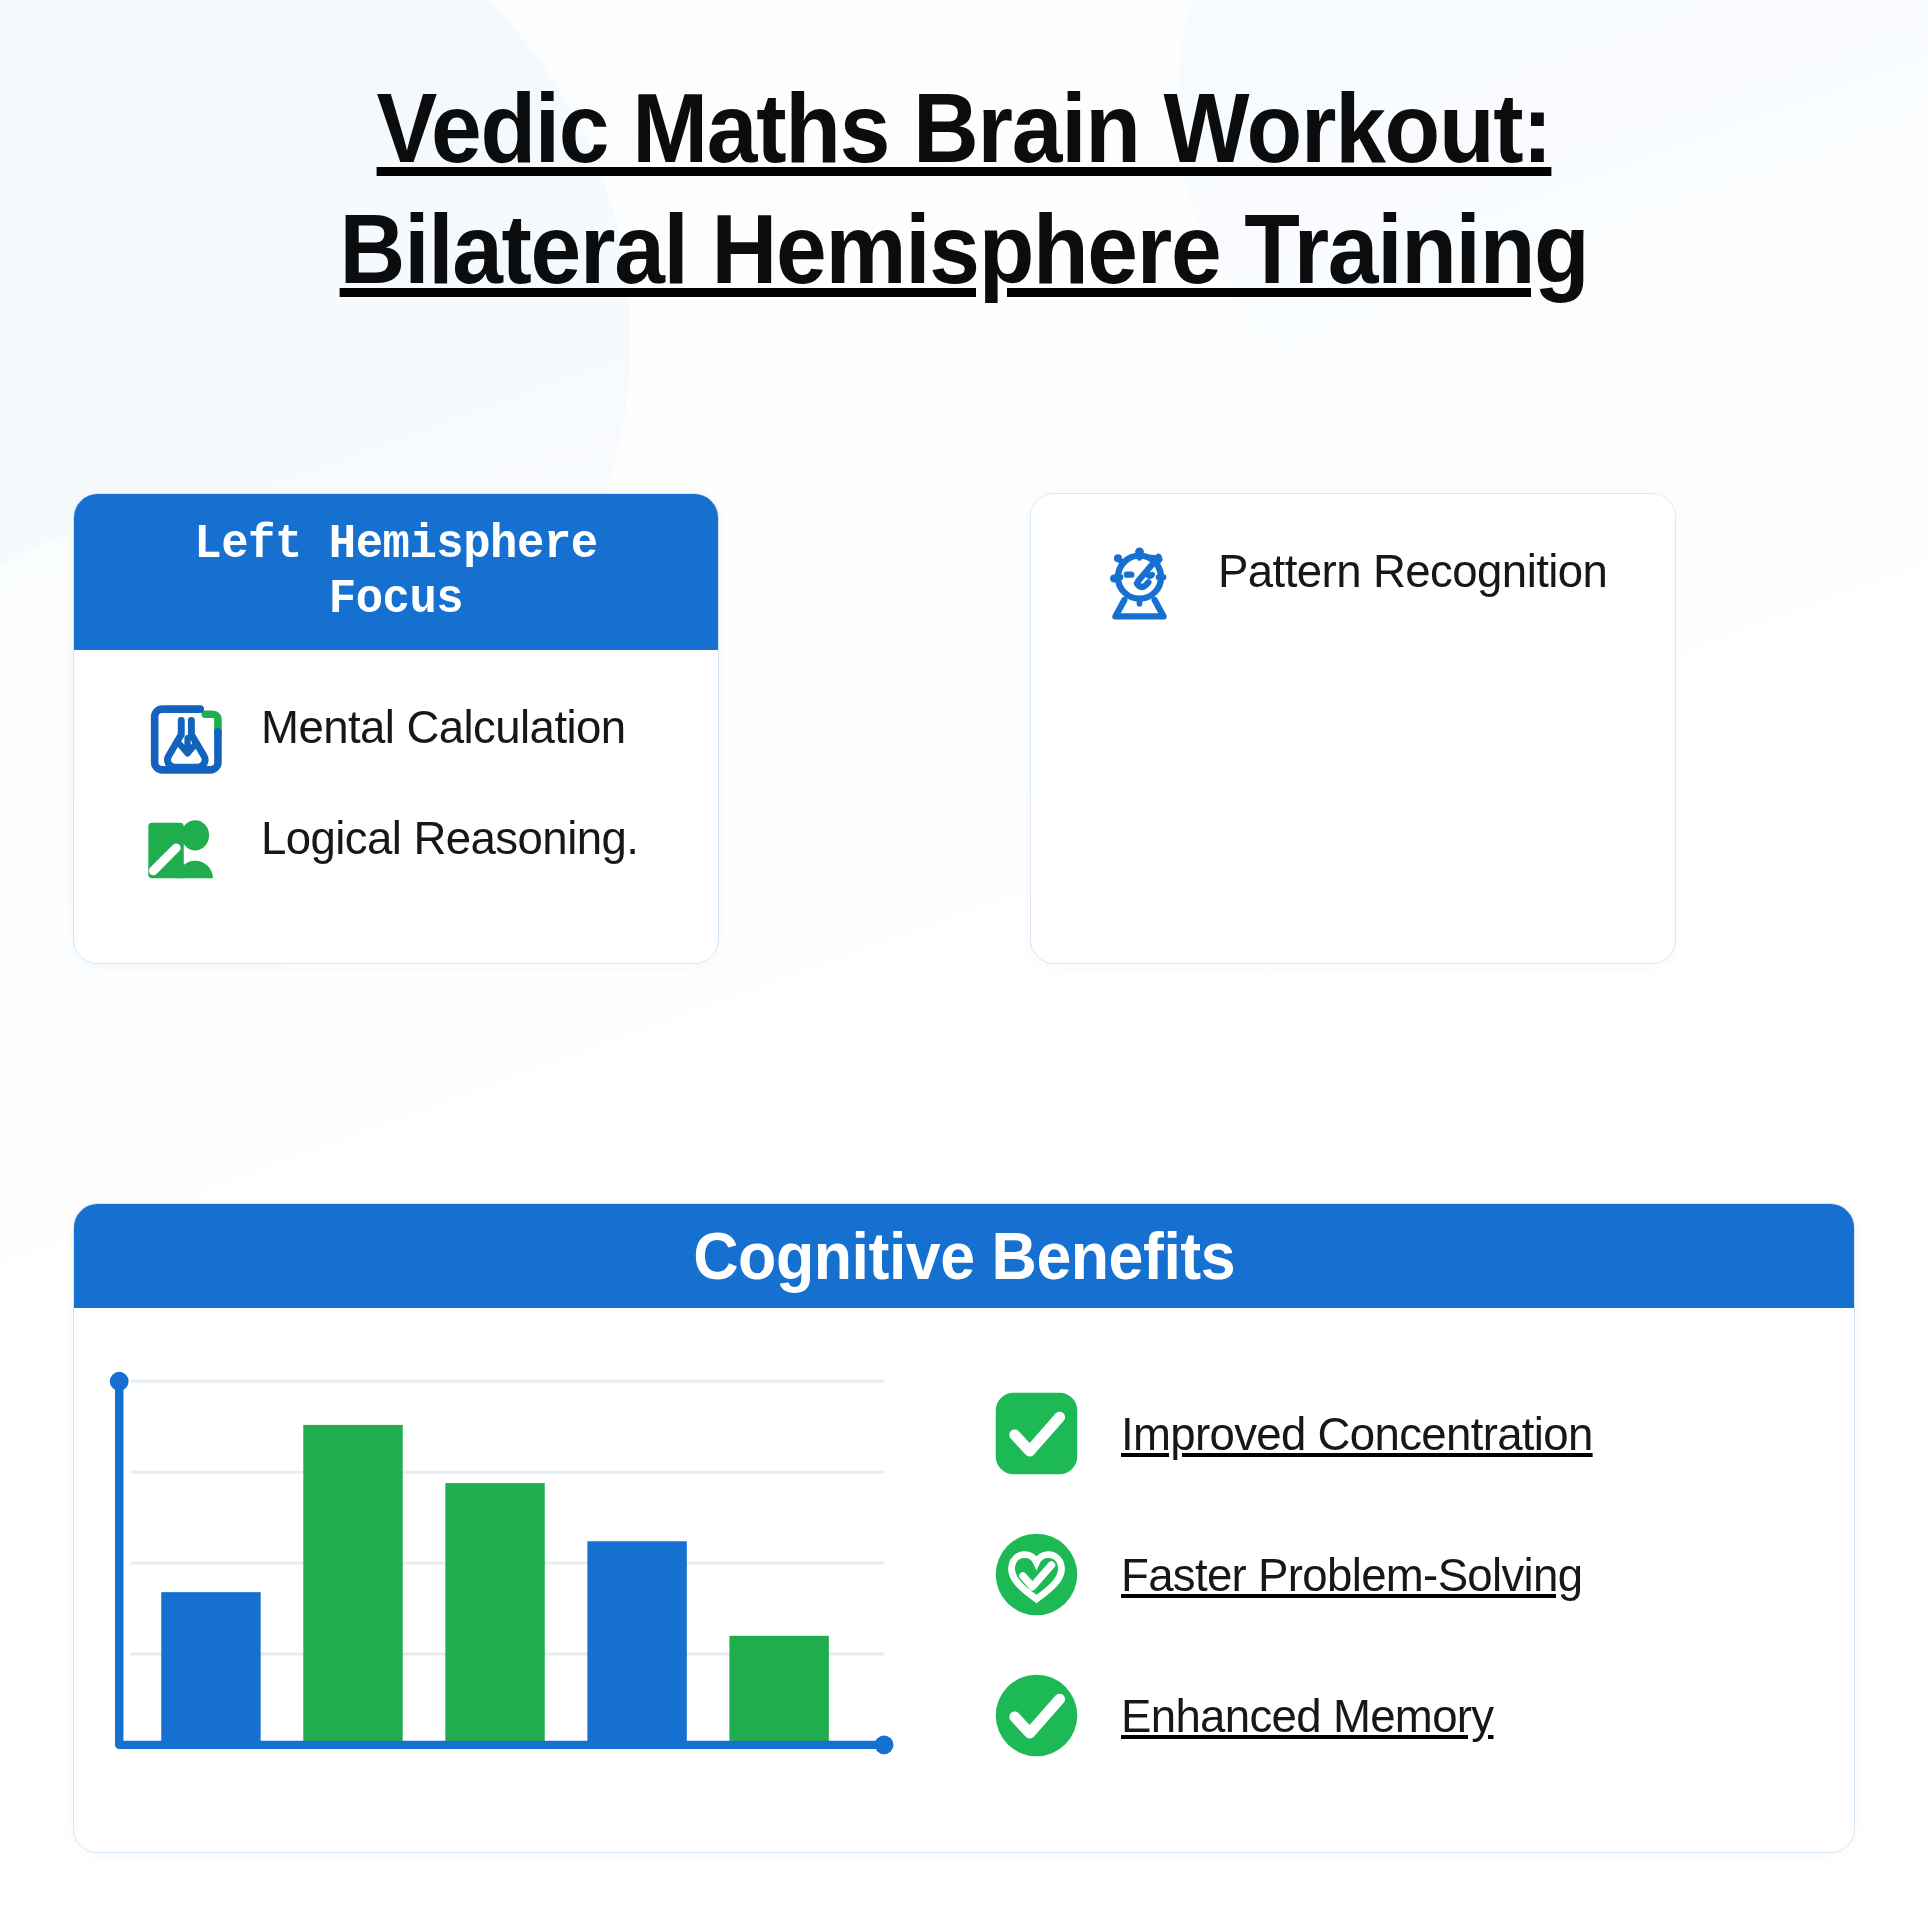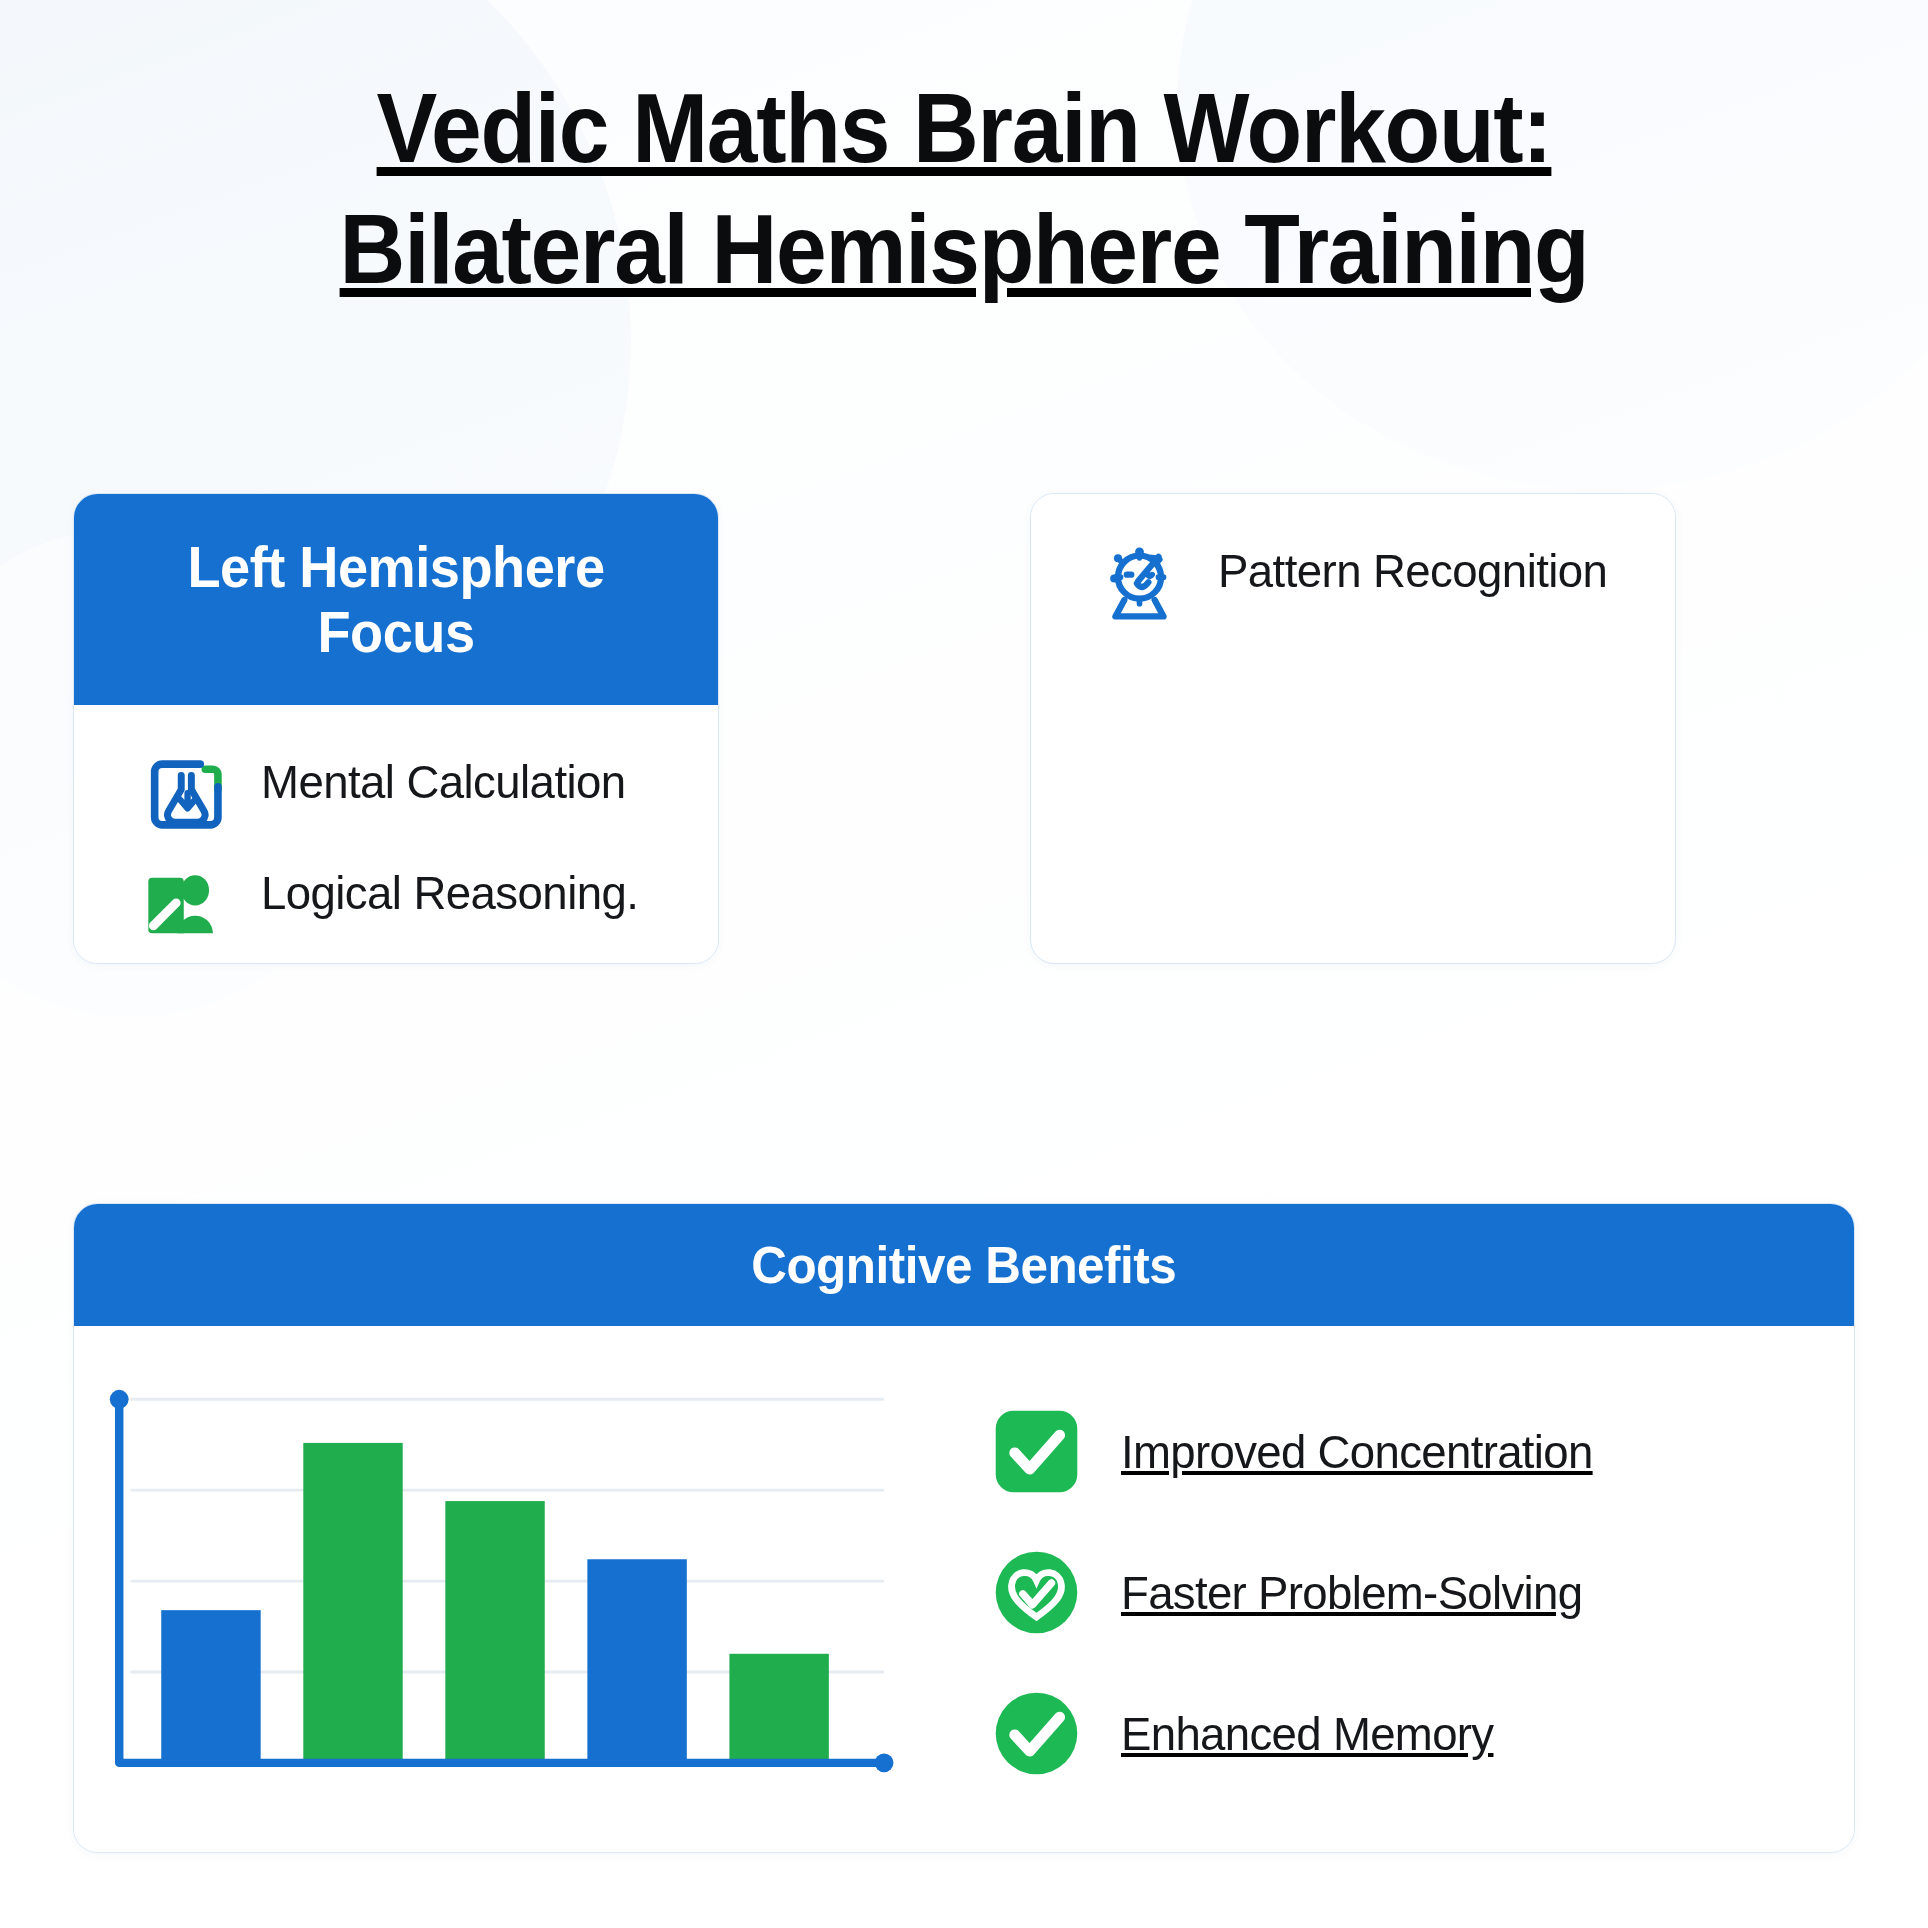--- a/index.html
+++ b/index.html
@@ -78,21 +78,21 @@
     align-items: center;
     justify-content: center;
   }
   .card-header span { transform: scaleX(0.95); display: inline-block; }
   .card-body { background: #ffffff; }
 
   
   .card-top { width: 646px; height: 471px; top: 493px; }
   #card-left  { left: 73px; }
   #card-right { left: 1030px; }
-  .card-top .card-header { height: 211px; font-size: 57px; line-height: 1.14; padding: 0 34px; }
+  .card-top .card-header { height: 156px; font-size: 48px; line-height: 1.14; padding: 0 34px; font-family: Liberation Mono, monospace; }
 
   .feature-list { padding: 49px 0 0 0; }
   .feature-row {
     display: flex;
     gap: 38px;
     padding: 0 0 0 68px;
     height: 111px;
   }
   .feature-icon { width: 81px; height: 81px; flex: 0 0 81px; }
   .feature-label {
@@ -102,21 +102,21 @@
     white-space: nowrap;
     transform: scaleX(0.97);
     transform-origin: left center;
   }
 
   
   #card-bottom {
     left: 73px; top: 1203px;
     width: 1782px; height: 650px;
   }
-  #card-bottom .card-header { height: 122px; font-size: 52px; }
+  #card-bottom .card-header { height: 104px; font-size: 66px; }
   #card-bottom .card-body {
     display: flex;
     height: 529px;
     padding: 0;
   }
 
   .chart-pane { width: 876px; position: relative; padding: 43px 0 0 0; }
   .bench-pane { flex: 1; padding: 55px 0 0 43px; }
 
   .bench-row {

